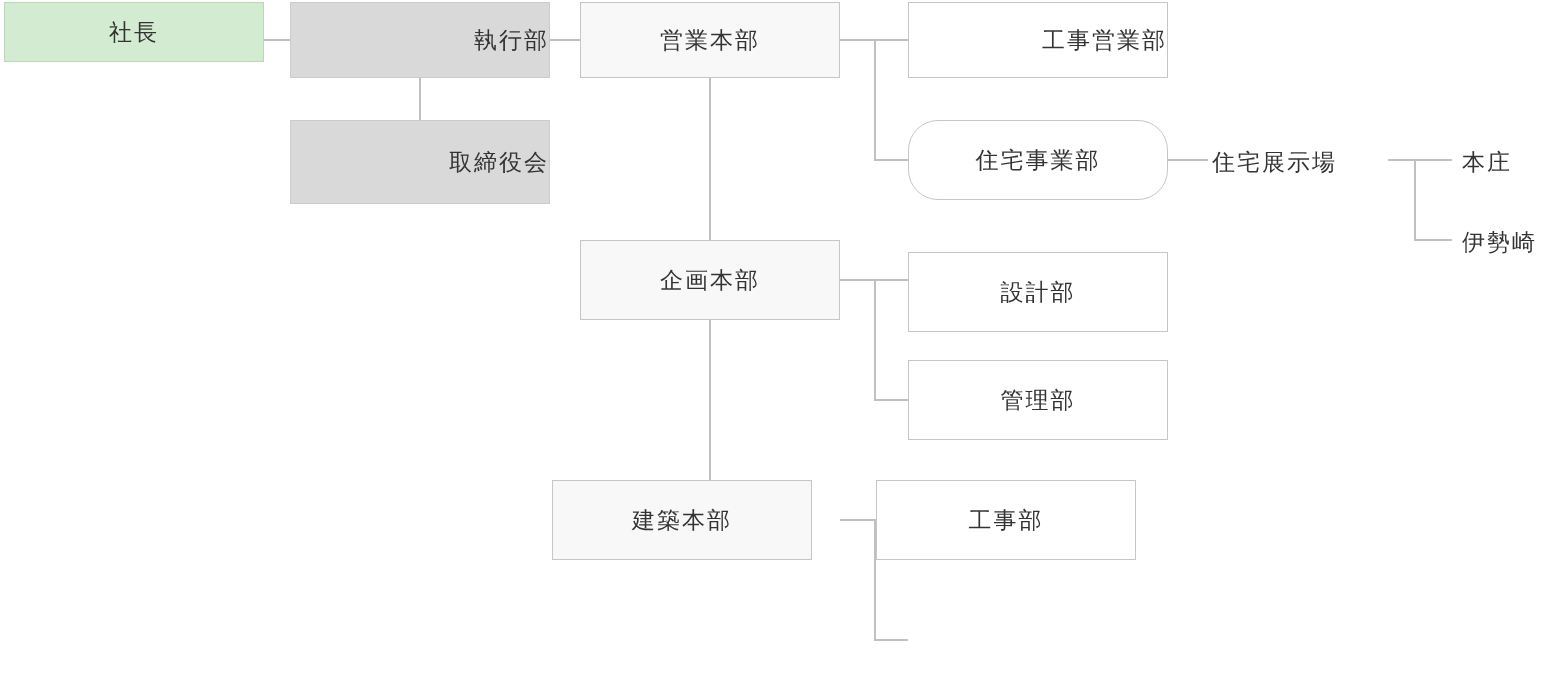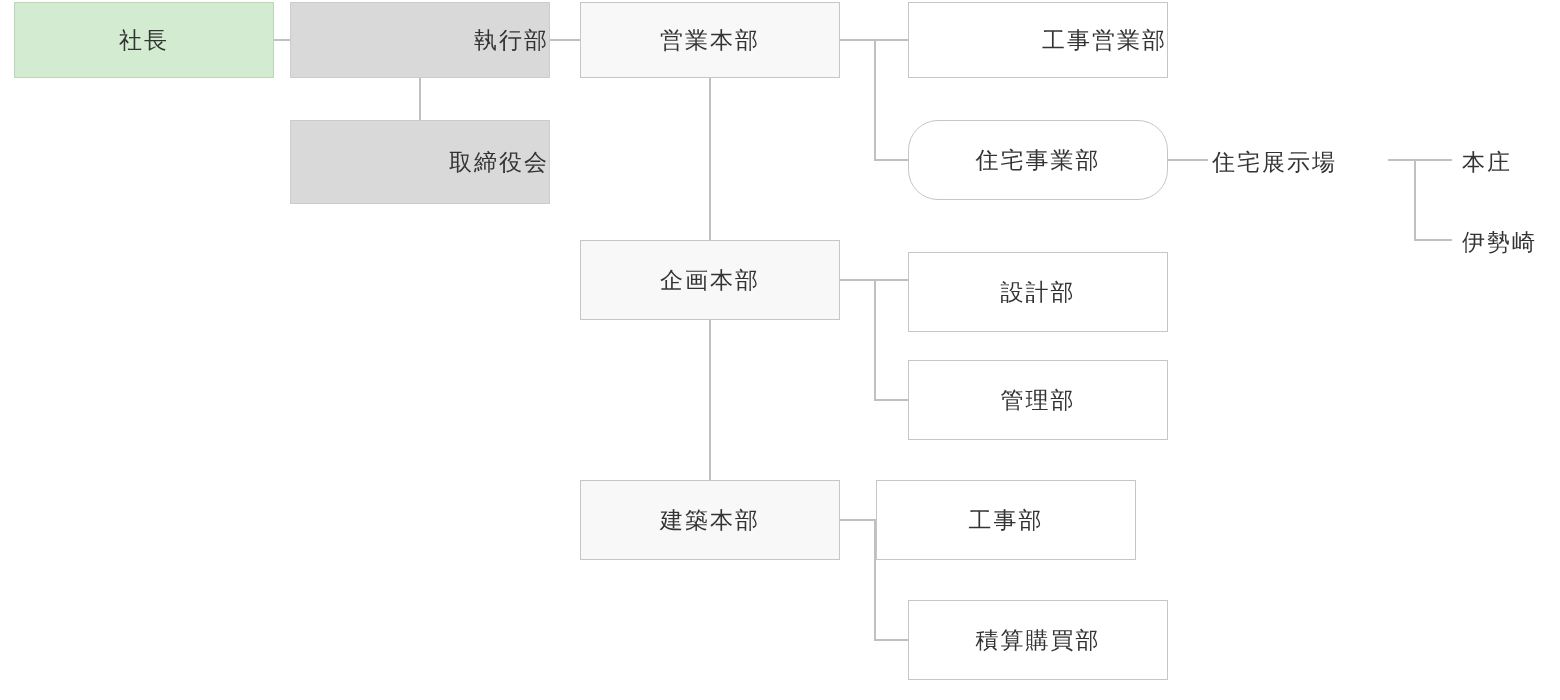--- a/index.html
+++ b/index.html
@@ -94,41 +94,41 @@
       <path d="M840,520 L875,520 L875,640 L908,640"></path>
       <path d="M875,520 L908,520"></path>
 
       <path d="M1168,160 L1208,160"></path>
 
       <path d="M1388,160 L1415,160 L1415,240 L1452,240"></path>
       <path d="M1415,160 L1452,160"></path>
     </g>
   </svg>
 
-  <div class="node fill-green" style="left:14px; top:2px; width:260px; height:76px;align-items:center;">
+  <div class="node fill-green" style="left:4px; top:2px; width:260px; height:60px;align-items:center;">
     <span>社長</span>
   </div>
 
   <div class="node fill-gray" style="left:290px; top:2px; width:260px; height:76px;">
     <span>執行部</span>
   </div>
 
   <div class="node fill-gray" style="left:290px; top:120px; width:260px; height:84px;">
     <span>取締役会</span>
   </div>
 
   <div class="node fill-offwhite" style="left:580px; top:2px; width:260px; height:76px;">
     <span>営業本部</span>
   </div>
 
   <div class="node fill-offwhite" style="left:580px; top:240px; width:260px; height:80px;">
     <span>企画本部</span>
   </div>
 
-  <div class="node fill-offwhite" style="left:580px; top:480px; width:260px; height:80px;">
+  <div class="node fill-offwhite" style="left:552px; top:480px; width:260px; height:80px;">
     <span>建築本部</span>
   </div>
 
   <div class="node fill-white" style="left:908px; top:2px; width:260px; height:76px;justify-content:flex-end;">
     <span>工事営業部</span>
   </div>
 
   <div class="node fill-white" style="left:908px; top:120px; width:260px; height:80px;border-radius:30px;">
     <span>住宅事業部</span>
   </div>
@@ -138,23 +138,20 @@
   </div>
 
   <div class="node fill-white" style="left:908px; top:360px; width:260px; height:80px;">
     <span>管理部</span>
   </div>
 
   <div class="node fill-white" style="left:876px; top:480px; width:260px; height:80px;">
     <span>工事部</span>
   </div>
 
-  <div class="node fill-white" style="left:908px; top:600px; width:260px; height:80px;">
-    <span>積算購買部</span>
-  </div>
 
   <div class="leaf-label" style="left:1212px; top:142px; width:176px; height:36px;">
     <span>住宅展示場</span>
   </div>
 
   <div class="leaf-label" style="left:1462px; top:142px; width:98px; height:36px;">
     <span>本庄</span>
   </div>
 
   <div class="leaf-label" style="left:1462px; top:222px; width:98px; height:36px;">

